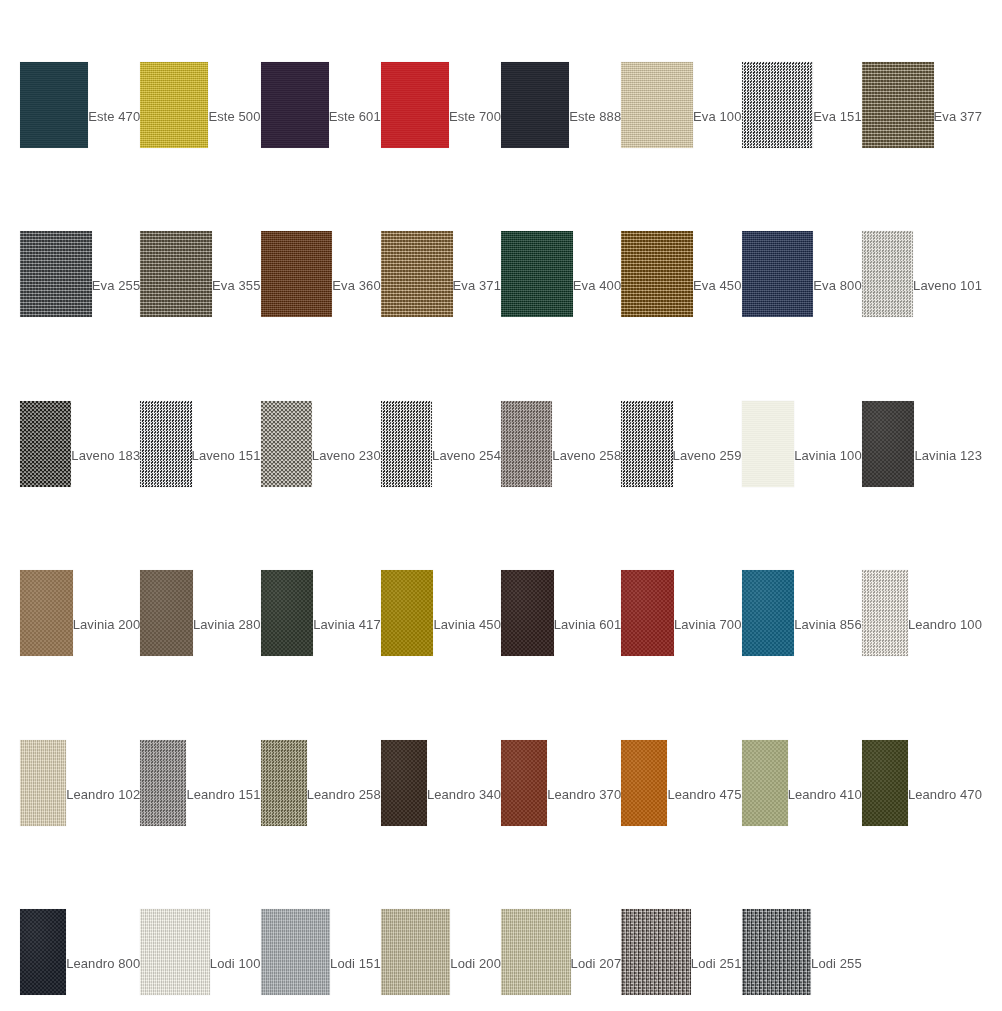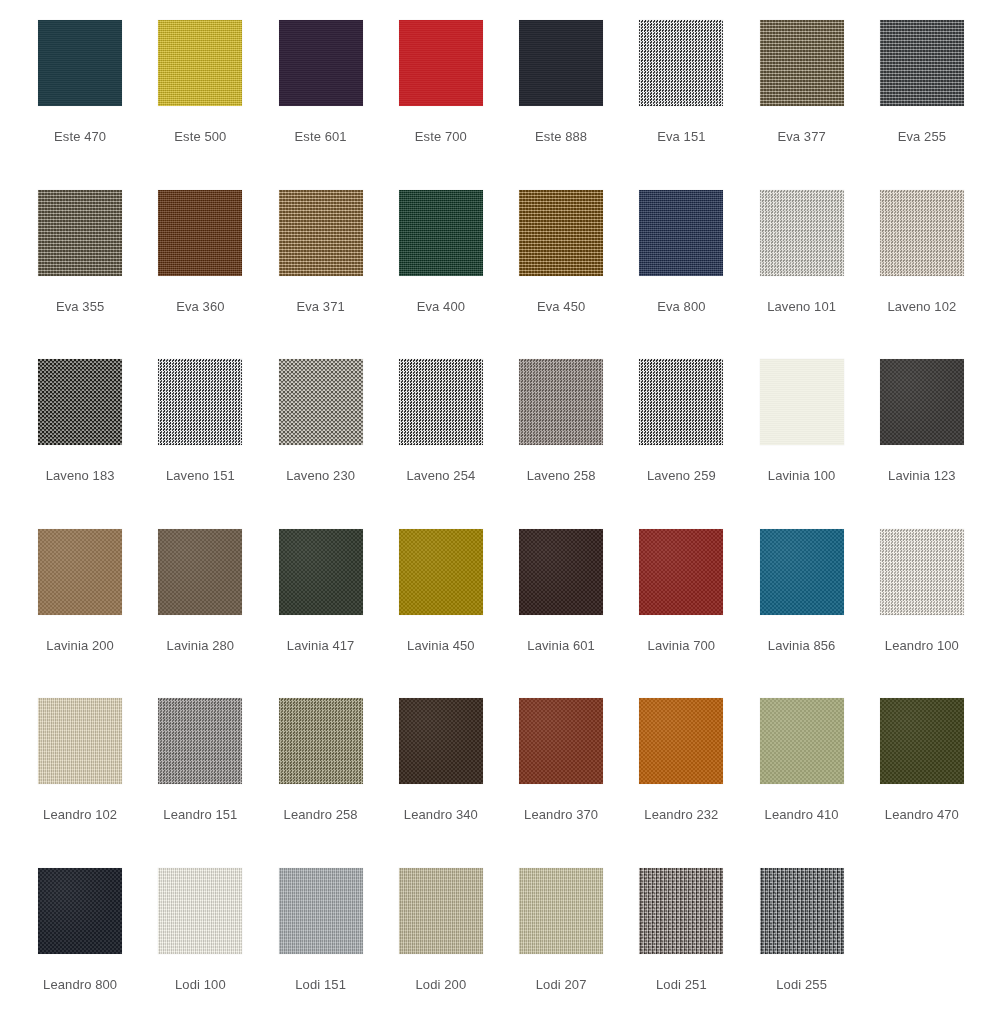--- a/index.html
+++ b/index.html
@@ -18,21 +18,21 @@
     display: grid;
     grid-template-columns: repeat(8, 120.25px);
     grid-template-rows: repeat(6, 169.5px);
     width: 962px;
     margin: 0 0 0 20px;
     padding-top: 20px;
     box-sizing: content-box;
   }
   .swatch-cell {
     display: flex;
-    flex-direction: column;
+    flex-direction: row;
     align-items: center;
     justify-content: flex-start;
   }
   .swatch-tile {
     width: 84px;
     height: 86px;
     position: relative;
     overflow: hidden;
     background-color: #cccccc;
     box-shadow: 0 0 0 0.5px rgba(0,0,0,0.045);
@@ -139,20 +139,26 @@
       </div>
       <div class="swatch-label">Este 700</div>
     </div>
     <div class="swatch-cell">
       <div class="swatch-tile tex-plain" style="background-color: rgb(35, 38, 47);">
         <span class="tx"></span>
       </div>
       <div class="swatch-label">Este 888</div>
     </div>
     <div class="swatch-cell">
+      <div class="swatch-tile tex-weave" style="background-color: rgb(222, 208, 173);">
+        <span class="tx"></span>
+      </div>
+      <div class="swatch-label">Eva 100</div>
+    </div>
+    <div class="swatch-cell">
       <div class="swatch-tile tex-melange" style="background-color: rgb(169, 174, 179);">
         <span class="tx"></span>
       </div>
       <div class="swatch-label">Eva 151</div>
     </div>
     <div class="swatch-cell">
       <div class="swatch-tile tex-coarse" style="background-color: rgb(139, 122, 85);">
         <span class="tx"></span>
       </div>
       <div class="swatch-label">Eva 377</div>
@@ -199,26 +205,20 @@
       </div>
       <div class="swatch-label">Eva 800</div>
     </div>
     <div class="swatch-cell">
       <div class="swatch-tile tex-speckle" style="background-color: rgb(222, 220, 212);">
         <span class="tx"></span>
       </div>
       <div class="swatch-label">Laveno 101</div>
     </div>
     <div class="swatch-cell">
-      <div class="swatch-tile tex-speckle" style="background-color: rgb(221, 210, 195);">
-        <span class="tx"></span>
-      </div>
-      <div class="swatch-label">Laveno 102</div>
-    </div>
-    <div class="swatch-cell">
       <div class="swatch-tile tex-loop" style="background-color: rgb(59, 58, 50);">
         <span class="tx"></span>
       </div>
       <div class="swatch-label">Laveno 183</div>
     </div>
     <div class="swatch-cell">
       <div class="swatch-tile tex-melange" style="background-color: rgb(154, 160, 168);">
         <span class="tx"></span>
       </div>
       <div class="swatch-label">Laveno 151</div>
@@ -334,21 +334,21 @@
     <div class="swatch-cell">
       <div class="swatch-tile tex-felt" style="background-color: rgb(124, 52, 32);">
         <span class="tx"></span>
       </div>
       <div class="swatch-label">Leandro 370</div>
     </div>
     <div class="swatch-cell">
       <div class="swatch-tile tex-felt" style="background-color: rgb(181, 96, 15);">
         <span class="tx"></span>
       </div>
-      <div class="swatch-label">Leandro 232</div>
+      <div class="swatch-label">Leandro 475</div>
     </div>
     <div class="swatch-cell">
       <div class="swatch-tile tex-felt" style="background-color: rgb(165, 169, 125);">
         <span class="tx"></span>
       </div>
       <div class="swatch-label">Leandro 410</div>
     </div>
     <div class="swatch-cell">
       <div class="swatch-tile tex-felt" style="background-color: rgb(63, 66, 29);">
         <span class="tx"></span>

